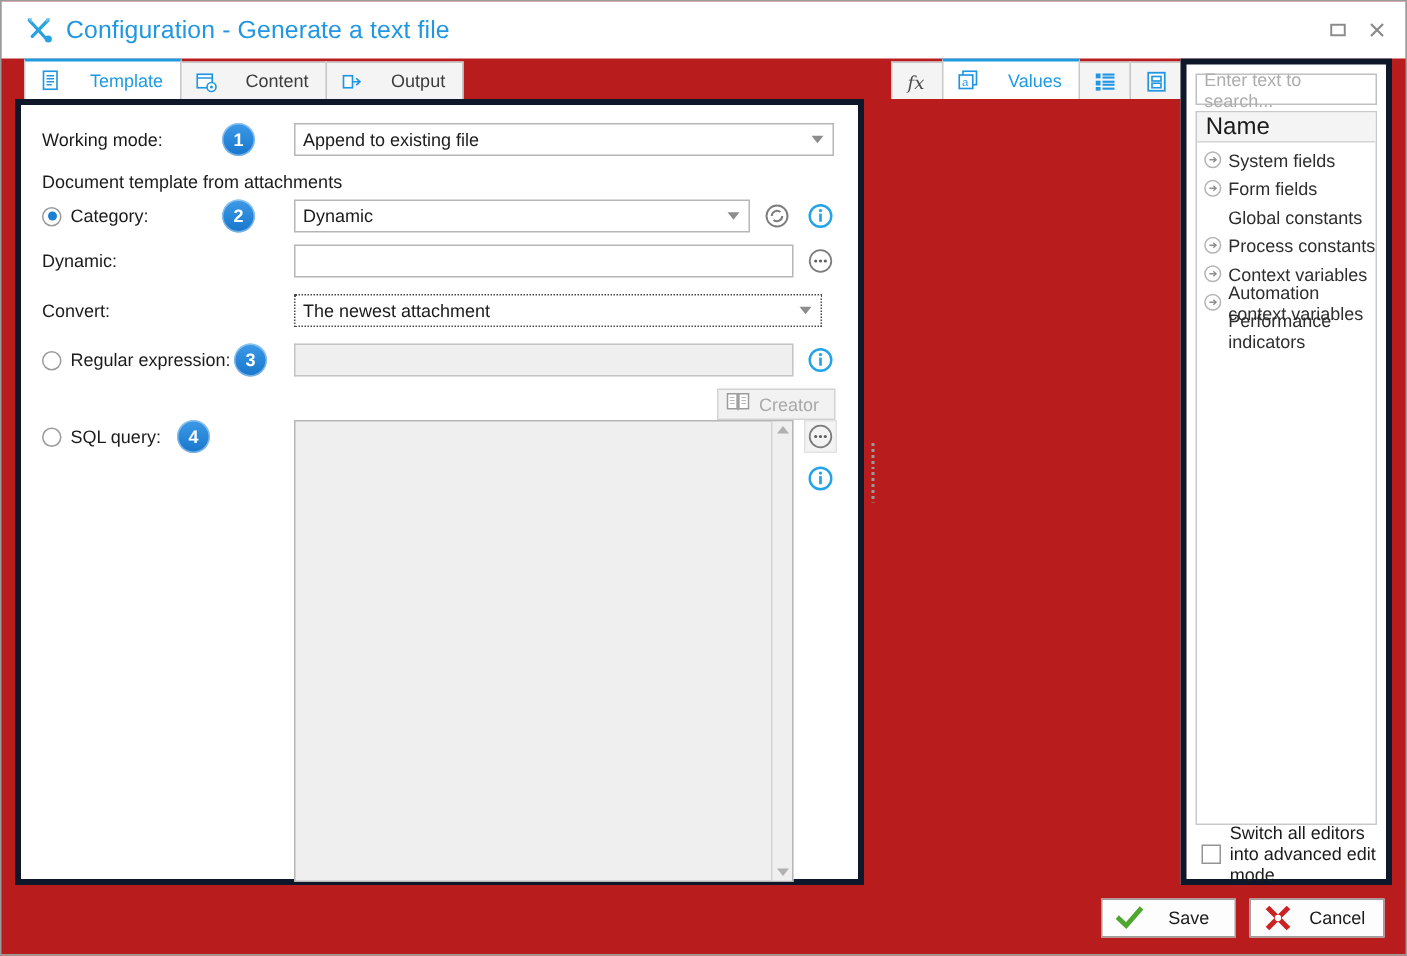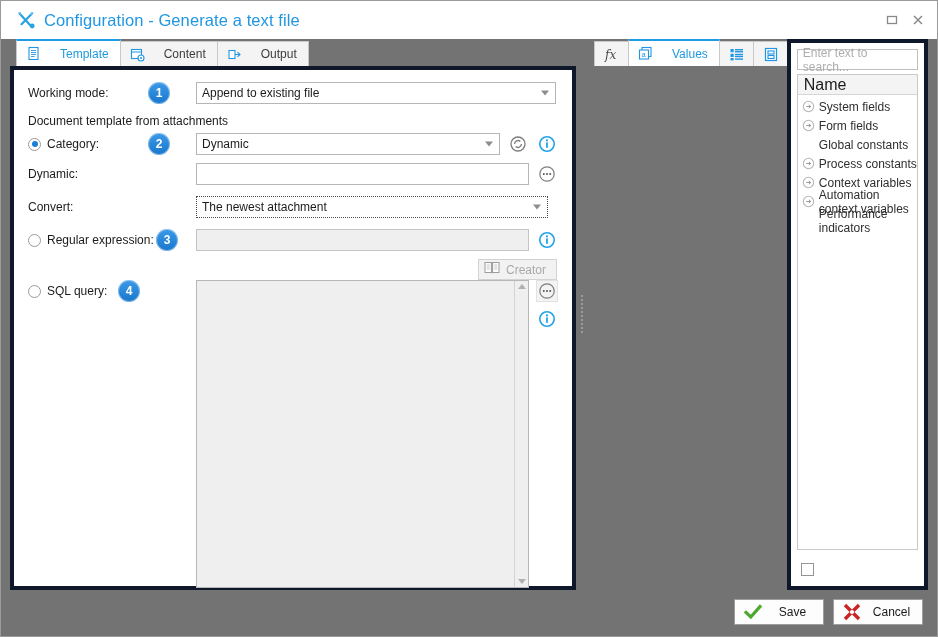--- a/index.html
+++ b/index.html
@@ -11,21 +11,21 @@
     width: 938px; height: 637px;
     font-family: "Liberation Sans", sans-serif;
     font-size: 12px;
     color: #1b1b1b;
     overflow: hidden;
     position: relative;
   }
   .window {
     position: absolute; inset: 0;
     border: 1px solid #9a9a9a;
-    background: #737373;
+    background: #b91c1c;
     display: flex; flex-direction: column;
   }
 
   
   .titlebar {
     height: 38px;
     display: flex; align-items: center;
     padding: 0 6px 0 14px;
     background: #ffffff;
     flex: 0 0 auto;
@@ -605,20 +605,21 @@
             <div class="tree-item">
               <span class="tree-exp empty"></span>
               <span>Performance indicators</span>
             </div>
 
           </div>
         </div>
 
         <div class="adv-row">
           <span class="chk"></span>
+          <span>Switch all editors into advanced edit mode</span>
         </div>
       </div>
     </div>
   </div>
 
   <div class="footer">
     <span class="btn">
       <svg viewBox="0 0 18 18" width="18" height="18">
         <path d="M2 9.5 L6.8 14 L16 3.5" stroke="#4ea72e" stroke-width="3.2" fill="none" stroke-linecap="square"></path>
       </svg>

